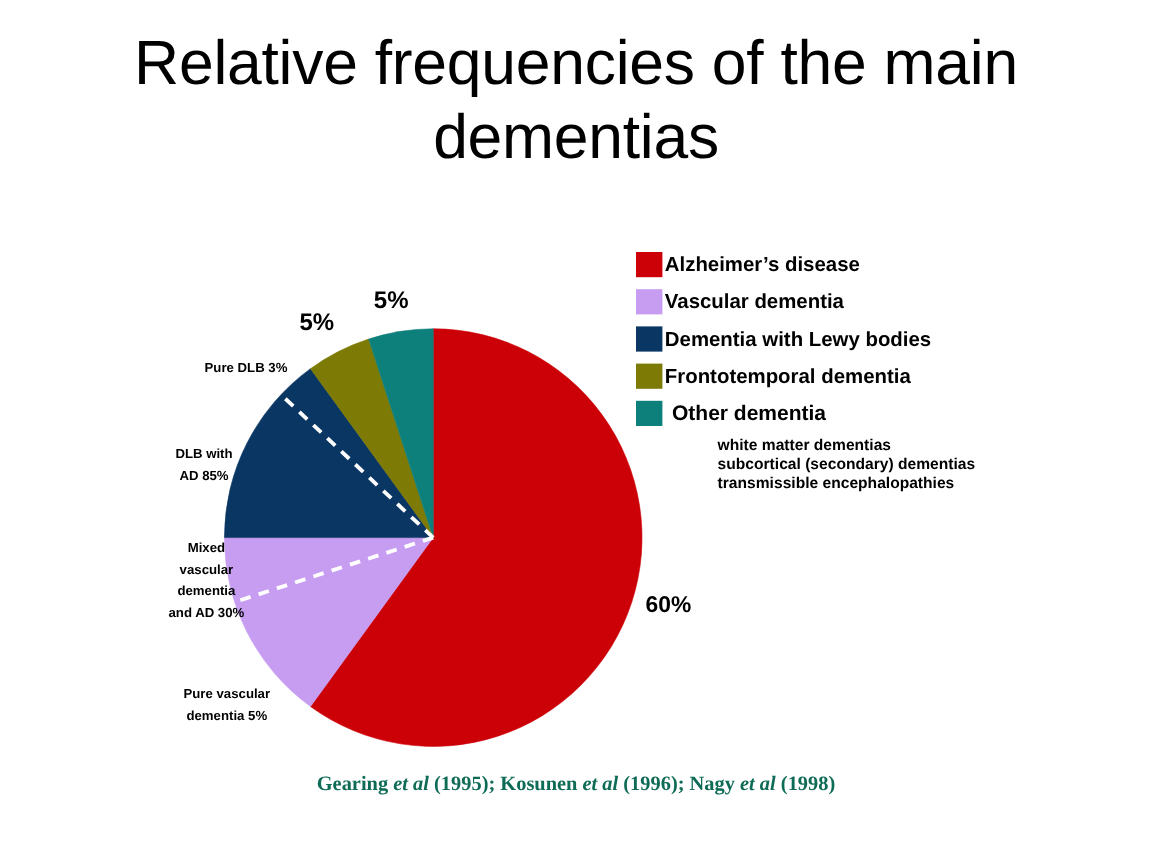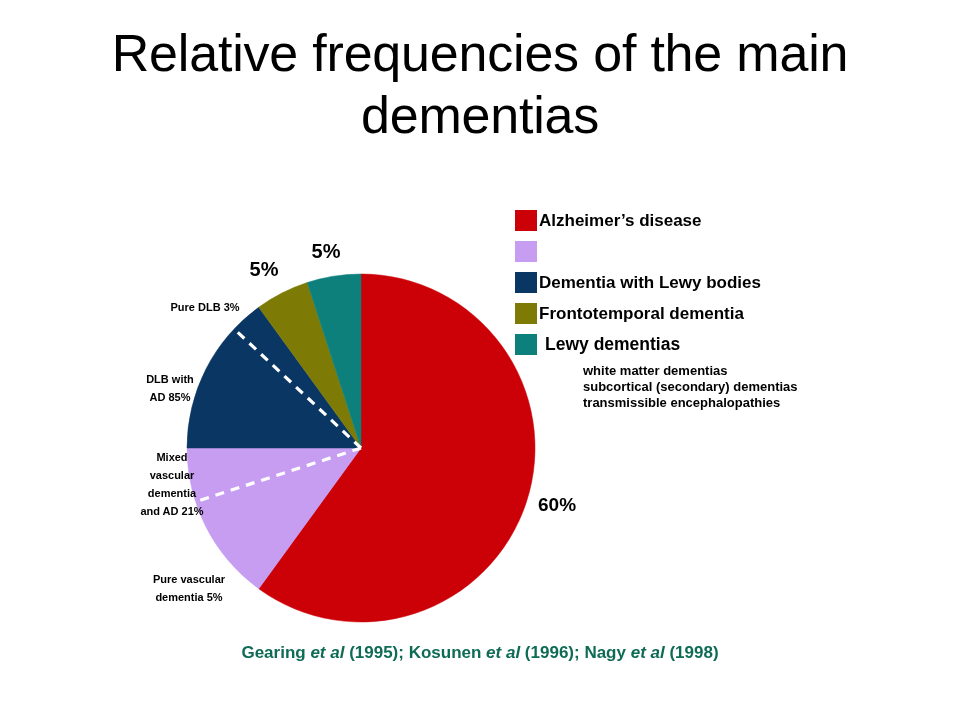--- a/index.html
+++ b/index.html
@@ -35,40 +35,40 @@
 
   #lbl-other-pct{left:296px;top:240px;width:60px;}
   #lbl-ftd-pct{left:234px;top:258px;width:60px;}
   #lbl-pure-dlb{left:120px;top:298px;width:170px;text-align:center;}
   #lbl-dlb-ad{left:110px;top:370px;width:120px;}
   #lbl-mixed{left:112px;top:448px;width:120px;}
   #lbl-pure-vasc{left:114px;top:570px;width:150px;}
   #lbl-ad-pct{left:538px;top:496px;width:70px;text-align:left;font-size:19px;}
 
   
-  .legend{position:absolute;left:515px;top:210px;width:420px;}
+  .legend{position:absolute;left:530px;top:210px;width:420px;}
   .legend-row{display:flex;align-items:flex-start;margin-bottom:9px;height:22px;}
   .swatch{width:22px;height:21px;flex:0 0 22px;display:block;}
   .legend-label{
     color:#000000;font-weight:bold;font-size:17px;line-height:21px;
     font-family:"Liberation Sans",sans-serif;
     margin-left:2px;white-space:nowrap;
   }
   .legend-row.last .legend-label{margin-left:8px;font-size:17.5px;}
   .sublist{margin:-2px 0 6px 68px;}
   .subitem{
     color:#000000;font-weight:bold;font-size:13px;line-height:16px;
     font-family:"Liberation Sans",sans-serif;white-space:nowrap;
   }
 
   
   .citation{
     position:absolute;left:0;top:642px;width:960px;
     text-align:center;color:#0E6B55;
-    font-family:Liberation Sans, sans-serif;
+    font-family:Liberation Serif, serif;
     font-weight:bold;font-size:17px;line-height:21px;
   }
   .citation i{font-style:italic;}
 </style>
 </head>
 <body>
 
 <div id="stage">
 
   <div class="title">
@@ -97,46 +97,47 @@
   <div class="plabel pct-big" id="lbl-ftd-pct">5%</div>
 
   <div class="plabel" id="lbl-pure-dlb">Pure DLB 3%</div>
 
   <div class="plabel" id="lbl-dlb-ad">DLB with
 AD 85%</div>
 
   <div class="plabel" id="lbl-mixed">Mixed
 vascular
 dementia
-and AD 21%</div>
+and AD 30%</div>
 
   <div class="plabel" id="lbl-pure-vasc">Pure vascular
 dementia 5%</div>
 
   <div class="plabel" id="lbl-ad-pct">60%</div>
 
   <div class="legend" id="legend">
       <div class="legend-row">
         <span class="swatch" style="background: rgb(204, 0, 7);"></span>
         <span class="legend-label">Alzheimer’s disease</span>
       </div>
       <div class="legend-row">
         <span class="swatch" style="background: rgb(199, 157, 242);"></span>
+        <span class="legend-label">Vascular dementia</span>
       </div>
       <div class="legend-row">
         <span class="swatch" style="background: rgb(10, 54, 99);"></span>
         <span class="legend-label">Dementia with Lewy bodies</span>
       </div>
       <div class="legend-row">
         <span class="swatch" style="background: rgb(125, 122, 6);"></span>
         <span class="legend-label">Frontotemporal dementia</span>
       </div>
       <div class="legend-row last">
         <span class="swatch" style="background: rgb(13, 128, 124);"></span>
-        <span class="legend-label">Lewy dementias</span>
+        <span class="legend-label">Other dementia</span>
       </div>
       <div class="sublist">
         <div class="subitem">white matter dementias</div>
         <div class="subitem">subcortical (secondary) dementias</div>
         <div class="subitem">transmissible encephalopathies</div>
       </div>
     </div>
 
   <div class="citation" id="citation" style="color: rgb(14, 107, 85);"><span>Gearing </span><i>et al</i><span> (1995); Kosunen </span><i>et al</i><span> (1996); Nagy </span><i>et al</i><span> (1998)</span></div>
 

